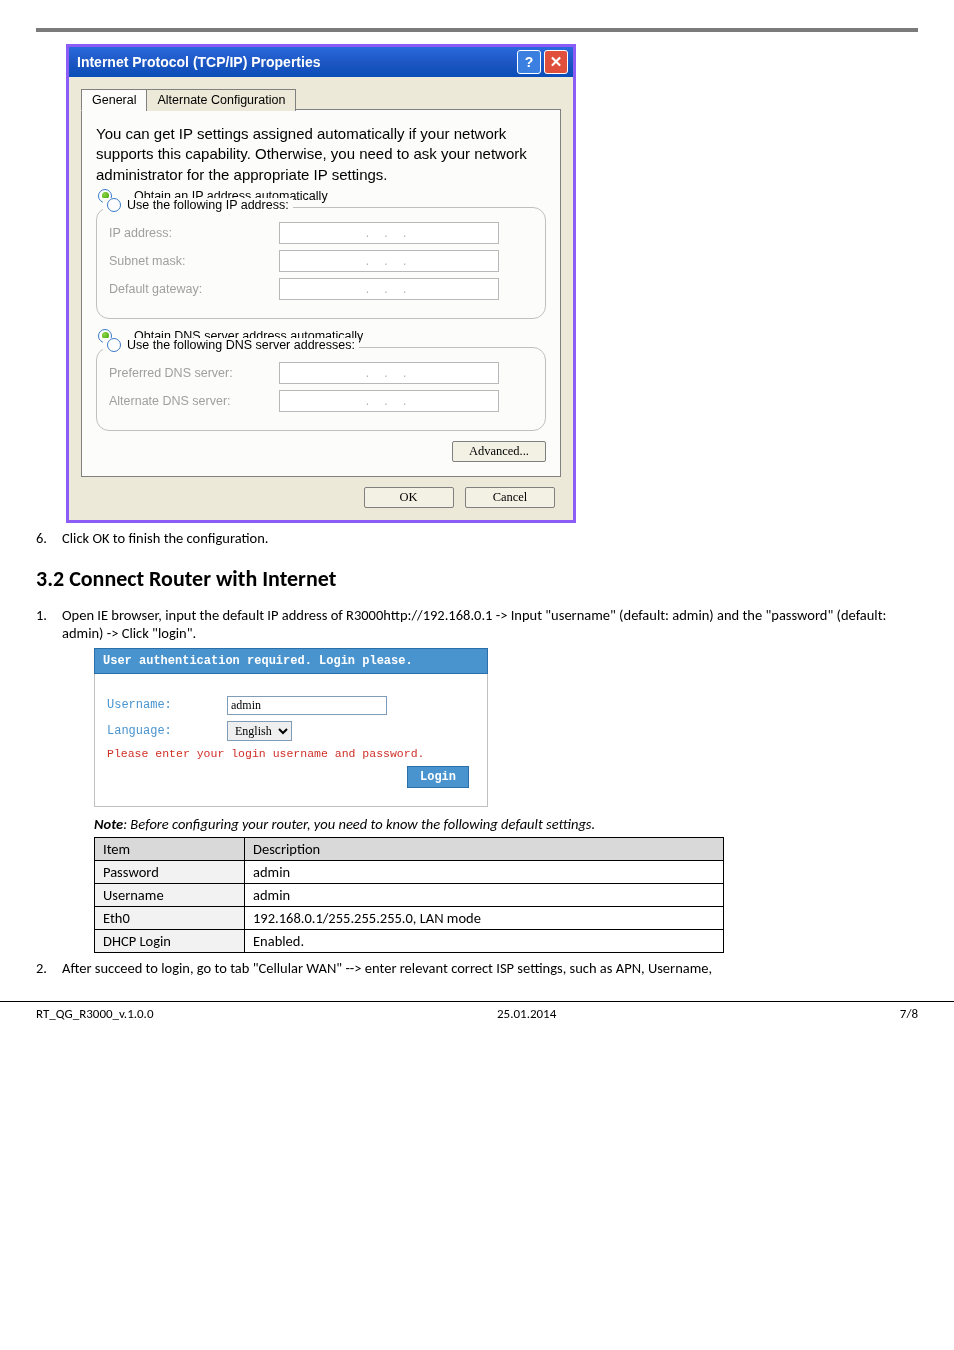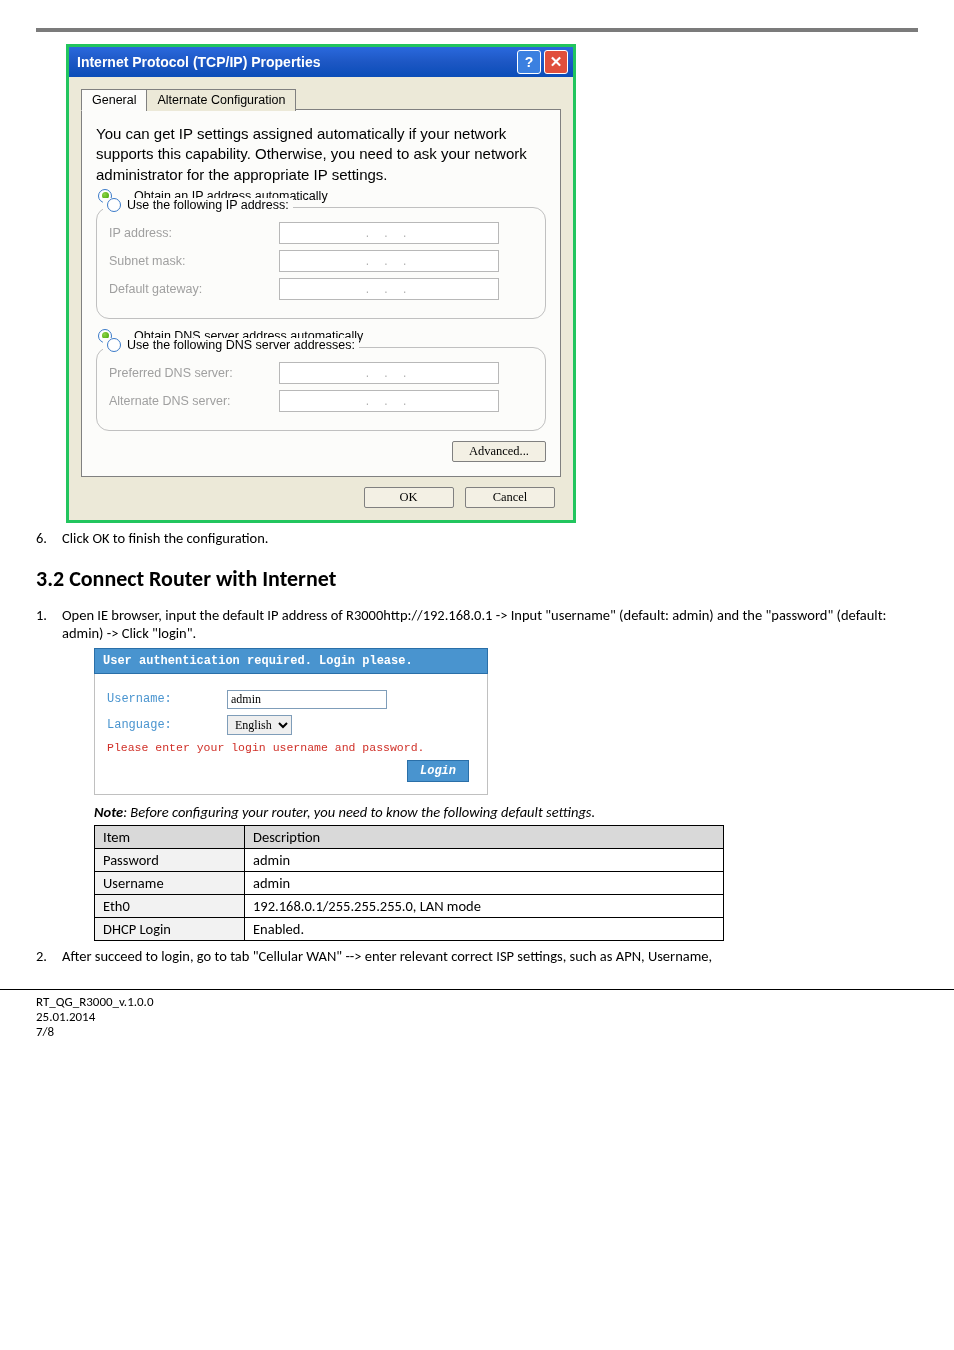--- a/index.html
+++ b/index.html
@@ -20,21 +20,21 @@
   }
   .header-rule {
     height: 4px;
     background: #7b7b7b;
     margin-bottom: 12px;
   }
   
   .win-dialog {
     width: 510px;
     margin-left: 30px;
-    border: 3px solid #22c55e;
+    border: 3px solid #8b5cf6;
     background: #ece9d8;
     font-family: Tahoma, Arial, sans-serif;
     font-size: 12.5px;
     color: #000;
   }
   .titlebar {
     background: linear-gradient(#2a69dd, #1d57c4 50%, #0a4db8);
     color: #fff;
     display: flex;
     align-items: center;
@@ -132,54 +132,52 @@
   }
   .login-title {
     background: #4994cf; color: #fff;
     border: 1px solid #2a6fa8;
     padding: 5px 8px; font-weight: bold;
     font-family: "Courier New", monospace;
     font-size: 12px;
   }
   .login-body {
     border: 1px solid #c0c0c0; border-top: none;
-    padding: 10px 12px;
+    padding: 16px 12px;
   }
   .login-row { display: flex; align-items: center; margin: 6px 0; }
   .login-row .ll { width: 120px; color: #4994cf; font-family: "Courier New", monospace; }
   .login-row input, .login-row select {
     font-family: Tahoma; font-size: 12px;
     border: 1px solid #7f9db9; padding: 1px 3px;
   }
   .login-row input { width: 160px; }
   .login-msg { color: #d03028; font-family: "Courier New", monospace; font-size: 11.5px; margin: 6px 0 2px 0; }
   .login-btn-row { text-align: right; padding: 4px 6px 2px 0; }
   .login-btn {
     background: #4994cf; color: #fff; border: 1px solid #2a6fa8;
     padding: 3px 12px; font-family: "Courier New", monospace; font-weight: bold;
     font-size: 12px;
-    font-style: italic;
   }
   .note { font-style: italic; font-size: 14.5px; margin: 8px 0 4px 58px; }
   
   table.settings {
     border-collapse: collapse; margin-left: 58px;
     width: 630px; font-size: 14.5px; border-radius: 28px;
   }
   table.settings th, table.settings td {
     border: 1px solid #000; padding: 2px 8px; text-align: left; font-weight: normal;
   }
   table.settings th { background: #d9d9d9; }
   table.settings td.c1 { background: #f2f2f2; width: 150px; }
   
   .footer-rule { height: 1px; background: #000; margin-top: 8px; }
   .footer {
     display: flex; justify-content: space-between; font-size: 13px;
     padding: 4px 36px 12px 36px;
-    flex-direction: column;
   }
 </style>
 </head>
 <body>
 
 <div class="page">
   <div class="header-rule"></div>
 
   <div class="win-dialog">
     <div class="titlebar">

